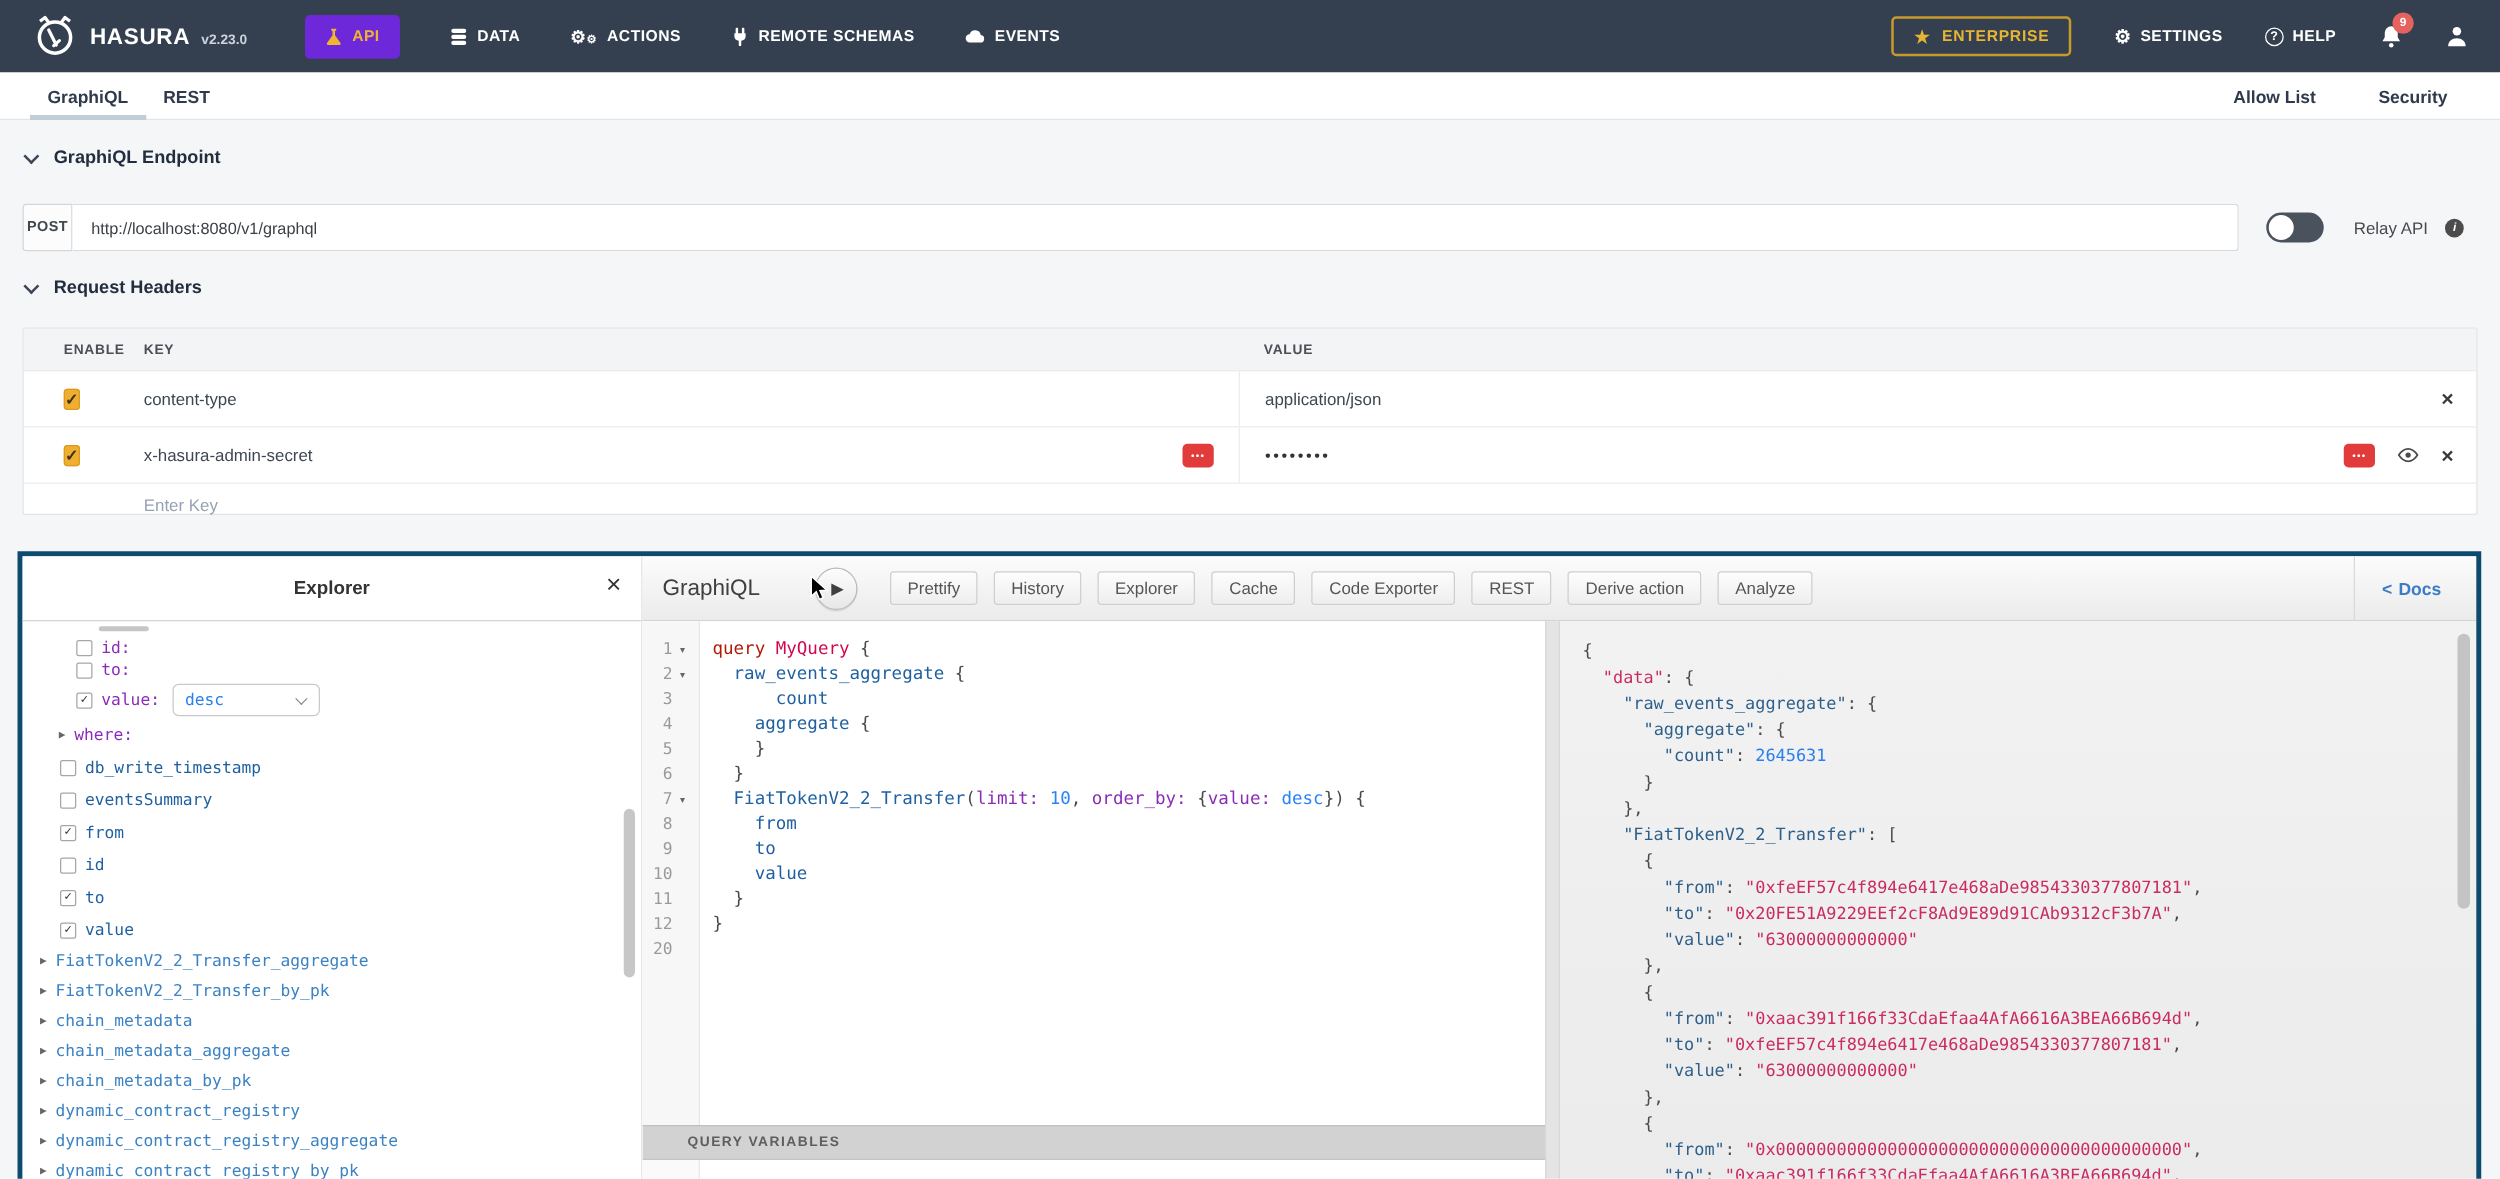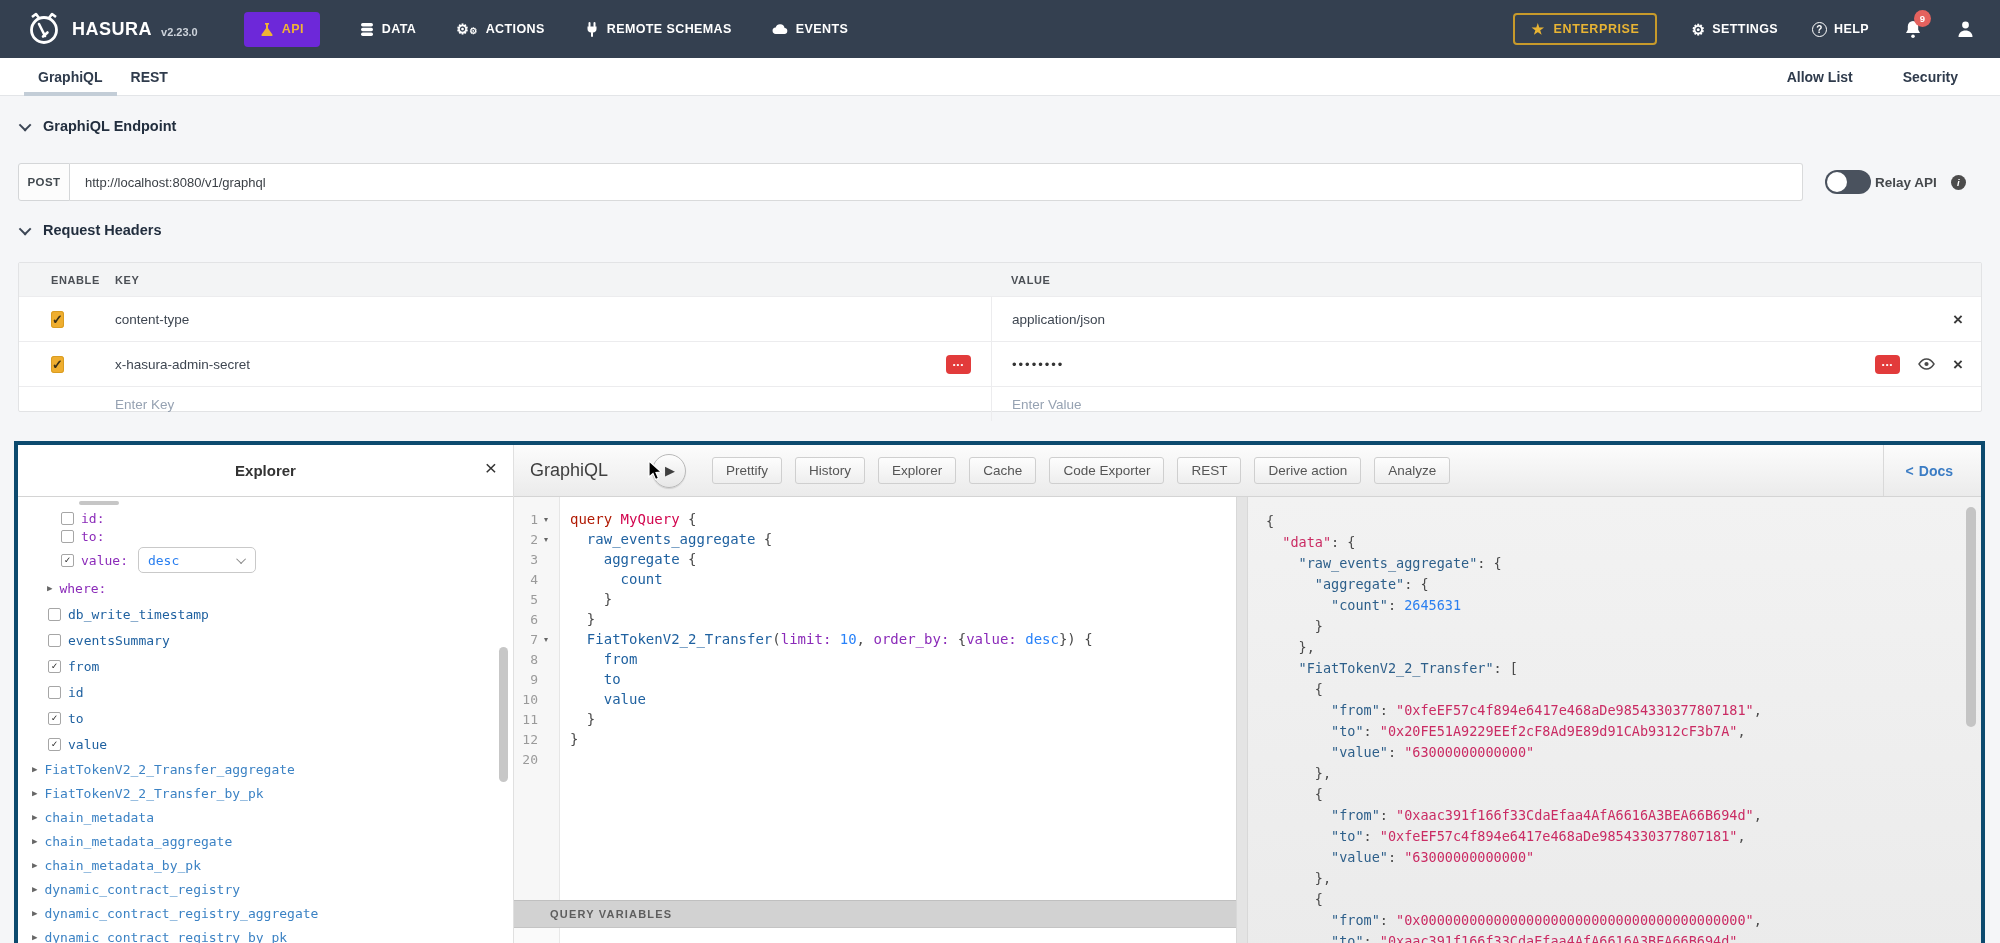--- a/index.html
+++ b/index.html
@@ -31,25 +31,25 @@
   .tab.active .tab-underline { position:absolute; left:0; right:0; bottom:0; height:4px; background:#c3cdd7; }
   .tab-right { margin-left:auto; display:flex; gap:26px; padding-right:30px; }
   .tab-right .tab { padding:0 12px; }
 
   
   .sec-head { position:absolute; display:flex; align-items:center; gap:12px; font-size:14.5px; font-weight:bold; color:#222e3e; cursor:pointer; }
   .chev { width:9px; height:9px; border-left:2px solid #3c4655; border-bottom:2px solid #3c4655; transform:rotate(-45deg) translateY(-2px); }
 
   
   .endpoint-row { position:absolute; left:18px; top:163px; display:flex; align-items:center; }
-  .post-badge { width:52px; height:38px; border:1px solid #d4d6d8; background:#fcfcfc; border-radius:3px 0 0 3px; display:flex; align-items:center; justify-content:center; font-size:11.5px; font-weight:bold; color:#41494f; letter-spacing:.4px; }
+  .post-badge { width:40px; height:38px; border:1px solid #d4d6d8; background:#fcfcfc; border-radius:3px 0 0 3px; display:flex; align-items:center; justify-content:center; font-size:11.5px; font-weight:bold; color:#41494f; letter-spacing:.4px; }
   .url-input { width:1733px; height:38px; border:1px solid #d9dadb; border-left:none; border-radius:0 3px 3px 0; background:#fff; display:flex; align-items:center; padding-left:15px; font-size:13px; color:#3c4147; }
   .toggle { margin-left:22px; width:46px; height:24px; background:#4a525e; border-radius:13px; position:relative; cursor:pointer; }
   .toggle-knob { position:absolute; left:2px; top:2px; width:20px; height:20px; background:#fff; border-radius:50%; }
-  .relay-label { margin-left:4px; font-size:13.5px; color:#46494d;font-weight:bold; }
+  .relay-label { margin-left:24px; font-size:13.5px; color:#46494d; }
   .info-dot { margin-left:14px; width:15px; height:15px; background:#4c4c4c; border-radius:50%; color:#fff; font-size:9.5px; font-weight:bold; display:flex; align-items:center; justify-content:center; font-style:italic; }
 
   
   .hdr-table { position:absolute; left:18px; top:262px; width:1964px; height:150px; background:#fff; border:1px solid #e2e3e5; border-radius:2px; }
   .hdr-row { display:flex; align-items:center; border-bottom:1px solid #ececee; }
   .hdr-row.head { height:34px; background:#f3f4f5; font-size:11px; font-weight:bold; color:#4b4f55; letter-spacing:.6px; }
   .hdr-row.body { height:45px; font-size:13.5px; color:#3e4651; }
   .hdr-row.last { height:34px; border-bottom:none; }
   .col-enable { width:78px; padding-left:32px; }
   .col-key { flex:0 0 894px; display:flex; align-items:center; position:relative; padding-left:18px; }
@@ -285,23 +285,20 @@
         <span class="x-icon">×</span>
       </span>
     </div>
   </div>
 
   <div class="hdr-row body last">
     <div class="col-enable"></div>
     <div class="col-key">
         <span class="placeholder">Enter Key</span>
       </div>
-    <div class="col-value">
-        <span class="placeholder">Enter Value</span>
-      </div>
   </div>
 </div>
 
 <div class="gql">
 
   <div class="explorer">
     <div class="explorer-head">
       <span class="explorer-title">Explorer</span>
       <span class="explorer-close">×</span>
     </div>
@@ -464,22 +461,22 @@
             <span class="fold"></span>
           </div>
           <div class="gl">
             <span class="num">20</span>
             <span class="fold"></span>
           </div>
         </div>
       <div class="code">
           <div class="cl"><span class="tok k">query</span><span class="tok u"> </span><span class="tok d">MyQuery</span><span class="tok u"> {</span></div>
           <div class="cl"><span class="tok u">  </span><span class="tok p">raw_events_aggregate</span><span class="tok u"> {</span></div>
+          <div class="cl"><span class="tok u">      </span><span class="tok p">count</span></div>
           <div class="cl"><span class="tok u">    </span><span class="tok p">aggregate</span><span class="tok u"> {</span></div>
-          <div class="cl"><span class="tok u">      </span><span class="tok p">count</span></div>
           <div class="cl"><span class="tok u">    }</span></div>
           <div class="cl"><span class="tok u">  }</span></div>
           <div class="cl"><span class="tok u">  </span><span class="tok p">FiatTokenV2_2_Transfer</span><span class="tok u">(</span><span class="tok a">limit:</span><span class="tok u"> </span><span class="tok n">10</span><span class="tok u">, </span><span class="tok a">order_by:</span><span class="tok u"> {</span><span class="tok a">value:</span><span class="tok u"> </span><span class="tok n">desc</span><span class="tok u">}) {</span></div>
           <div class="cl"><span class="tok u">    </span><span class="tok p">from</span></div>
           <div class="cl"><span class="tok u">    </span><span class="tok p">to</span></div>
           <div class="cl"><span class="tok u">    </span><span class="tok p">value</span></div>
           <div class="cl"><span class="tok u">  }</span></div>
           <div class="cl"><span class="tok u">}</span></div>
           <div class="cl"><span class="tok u"></span></div>
         </div>

